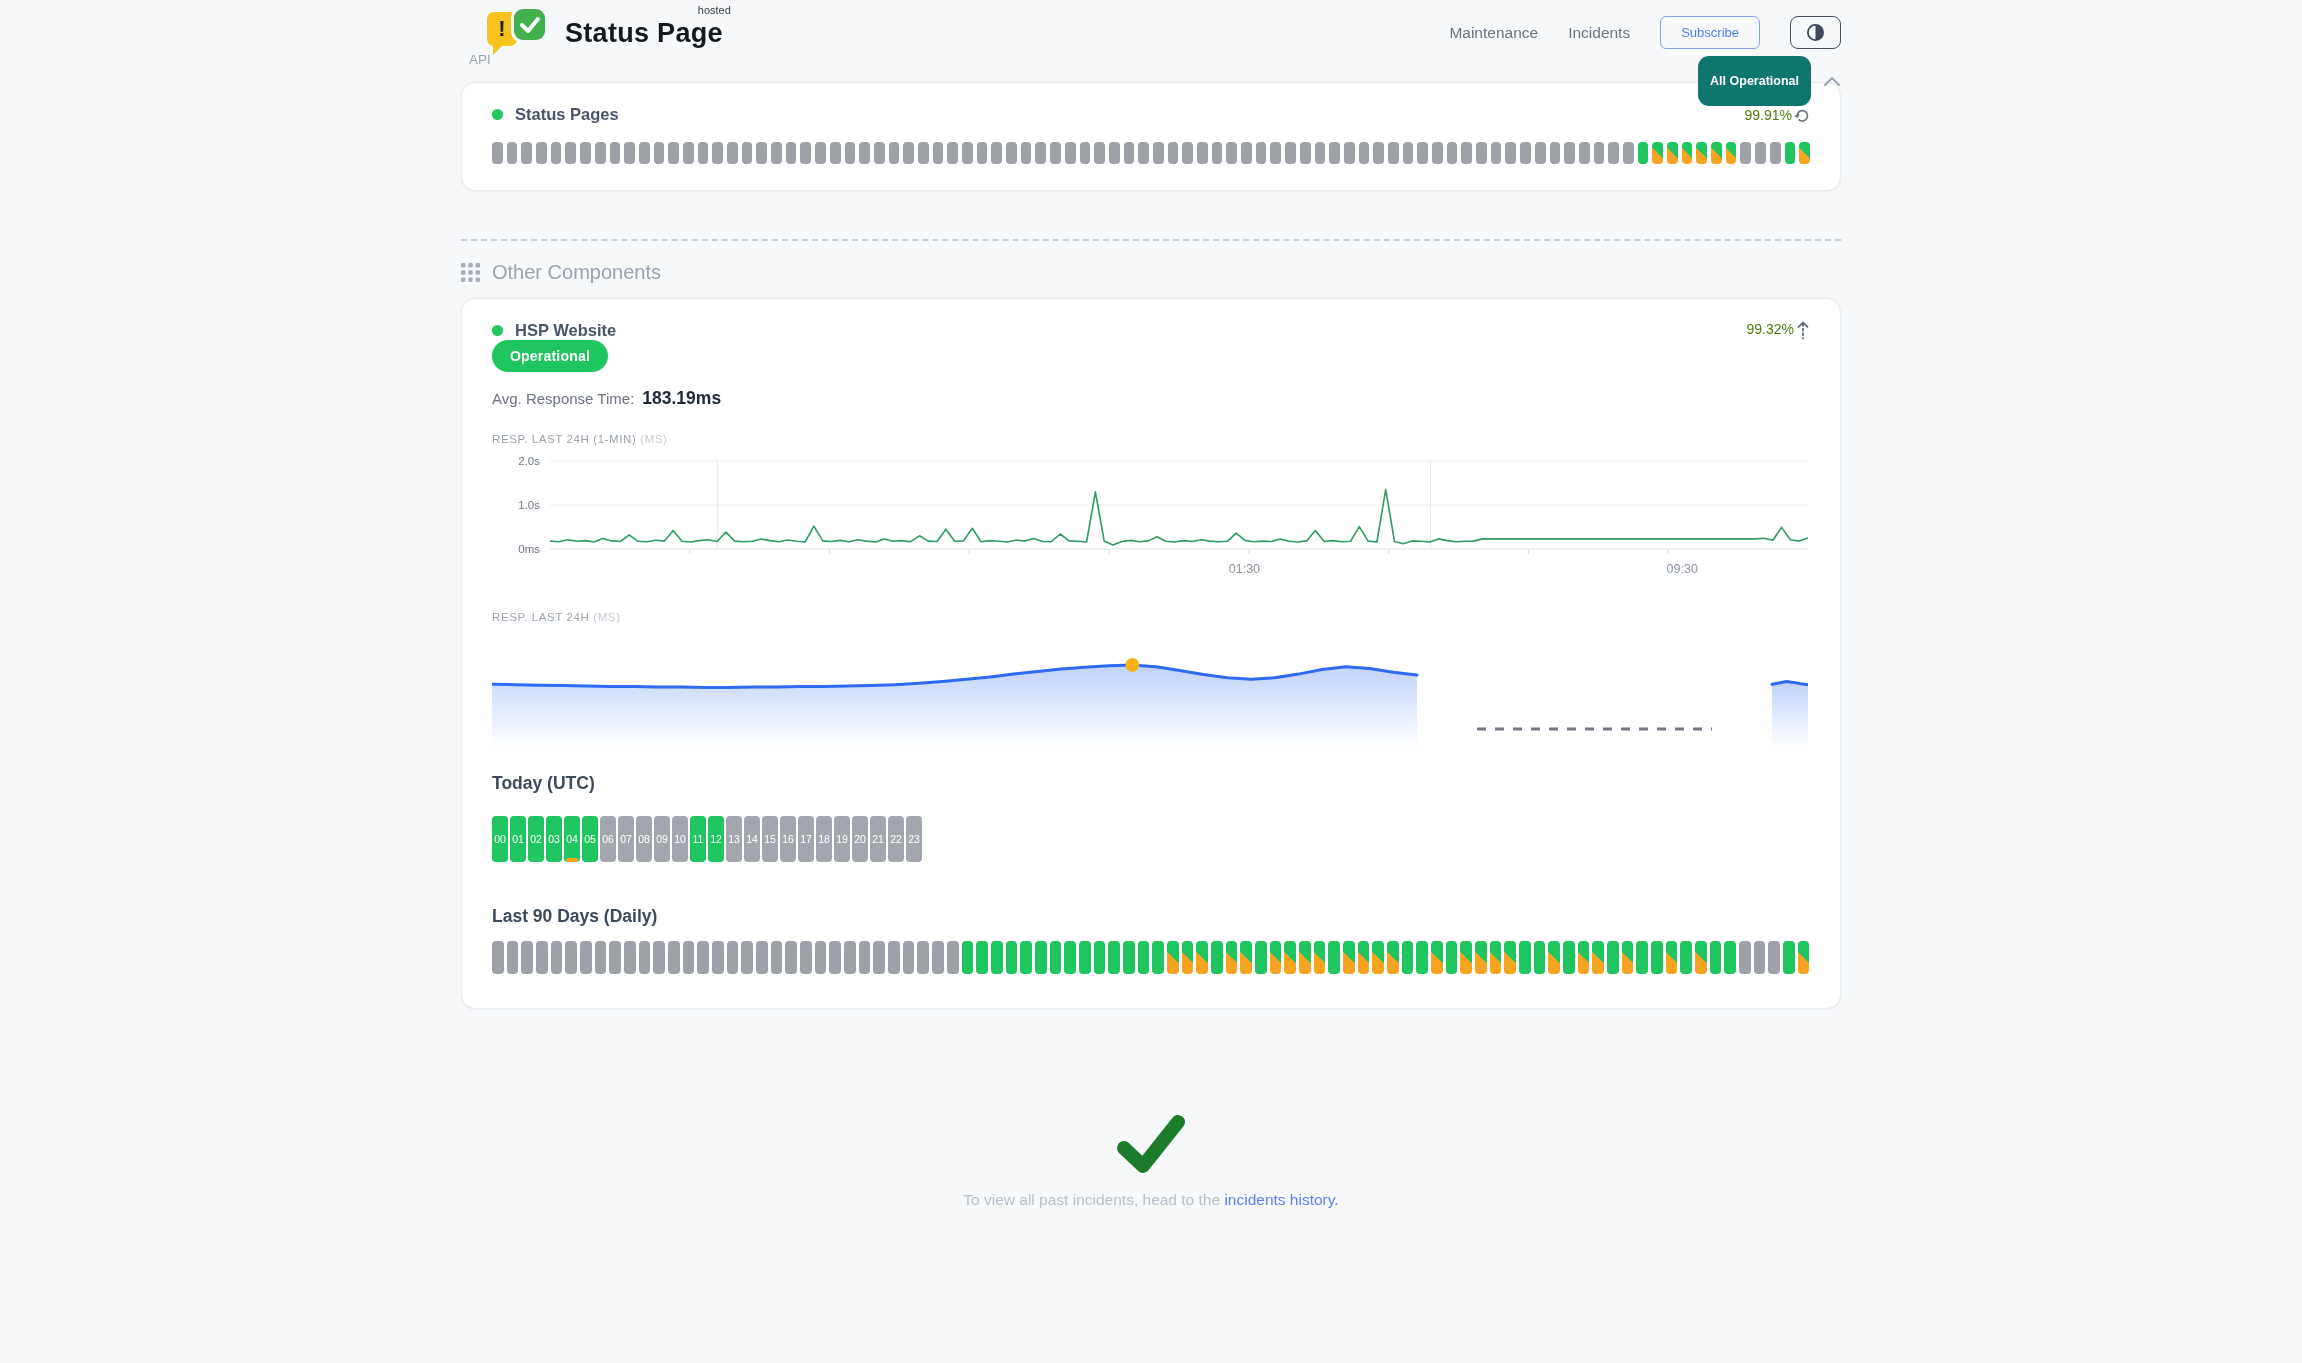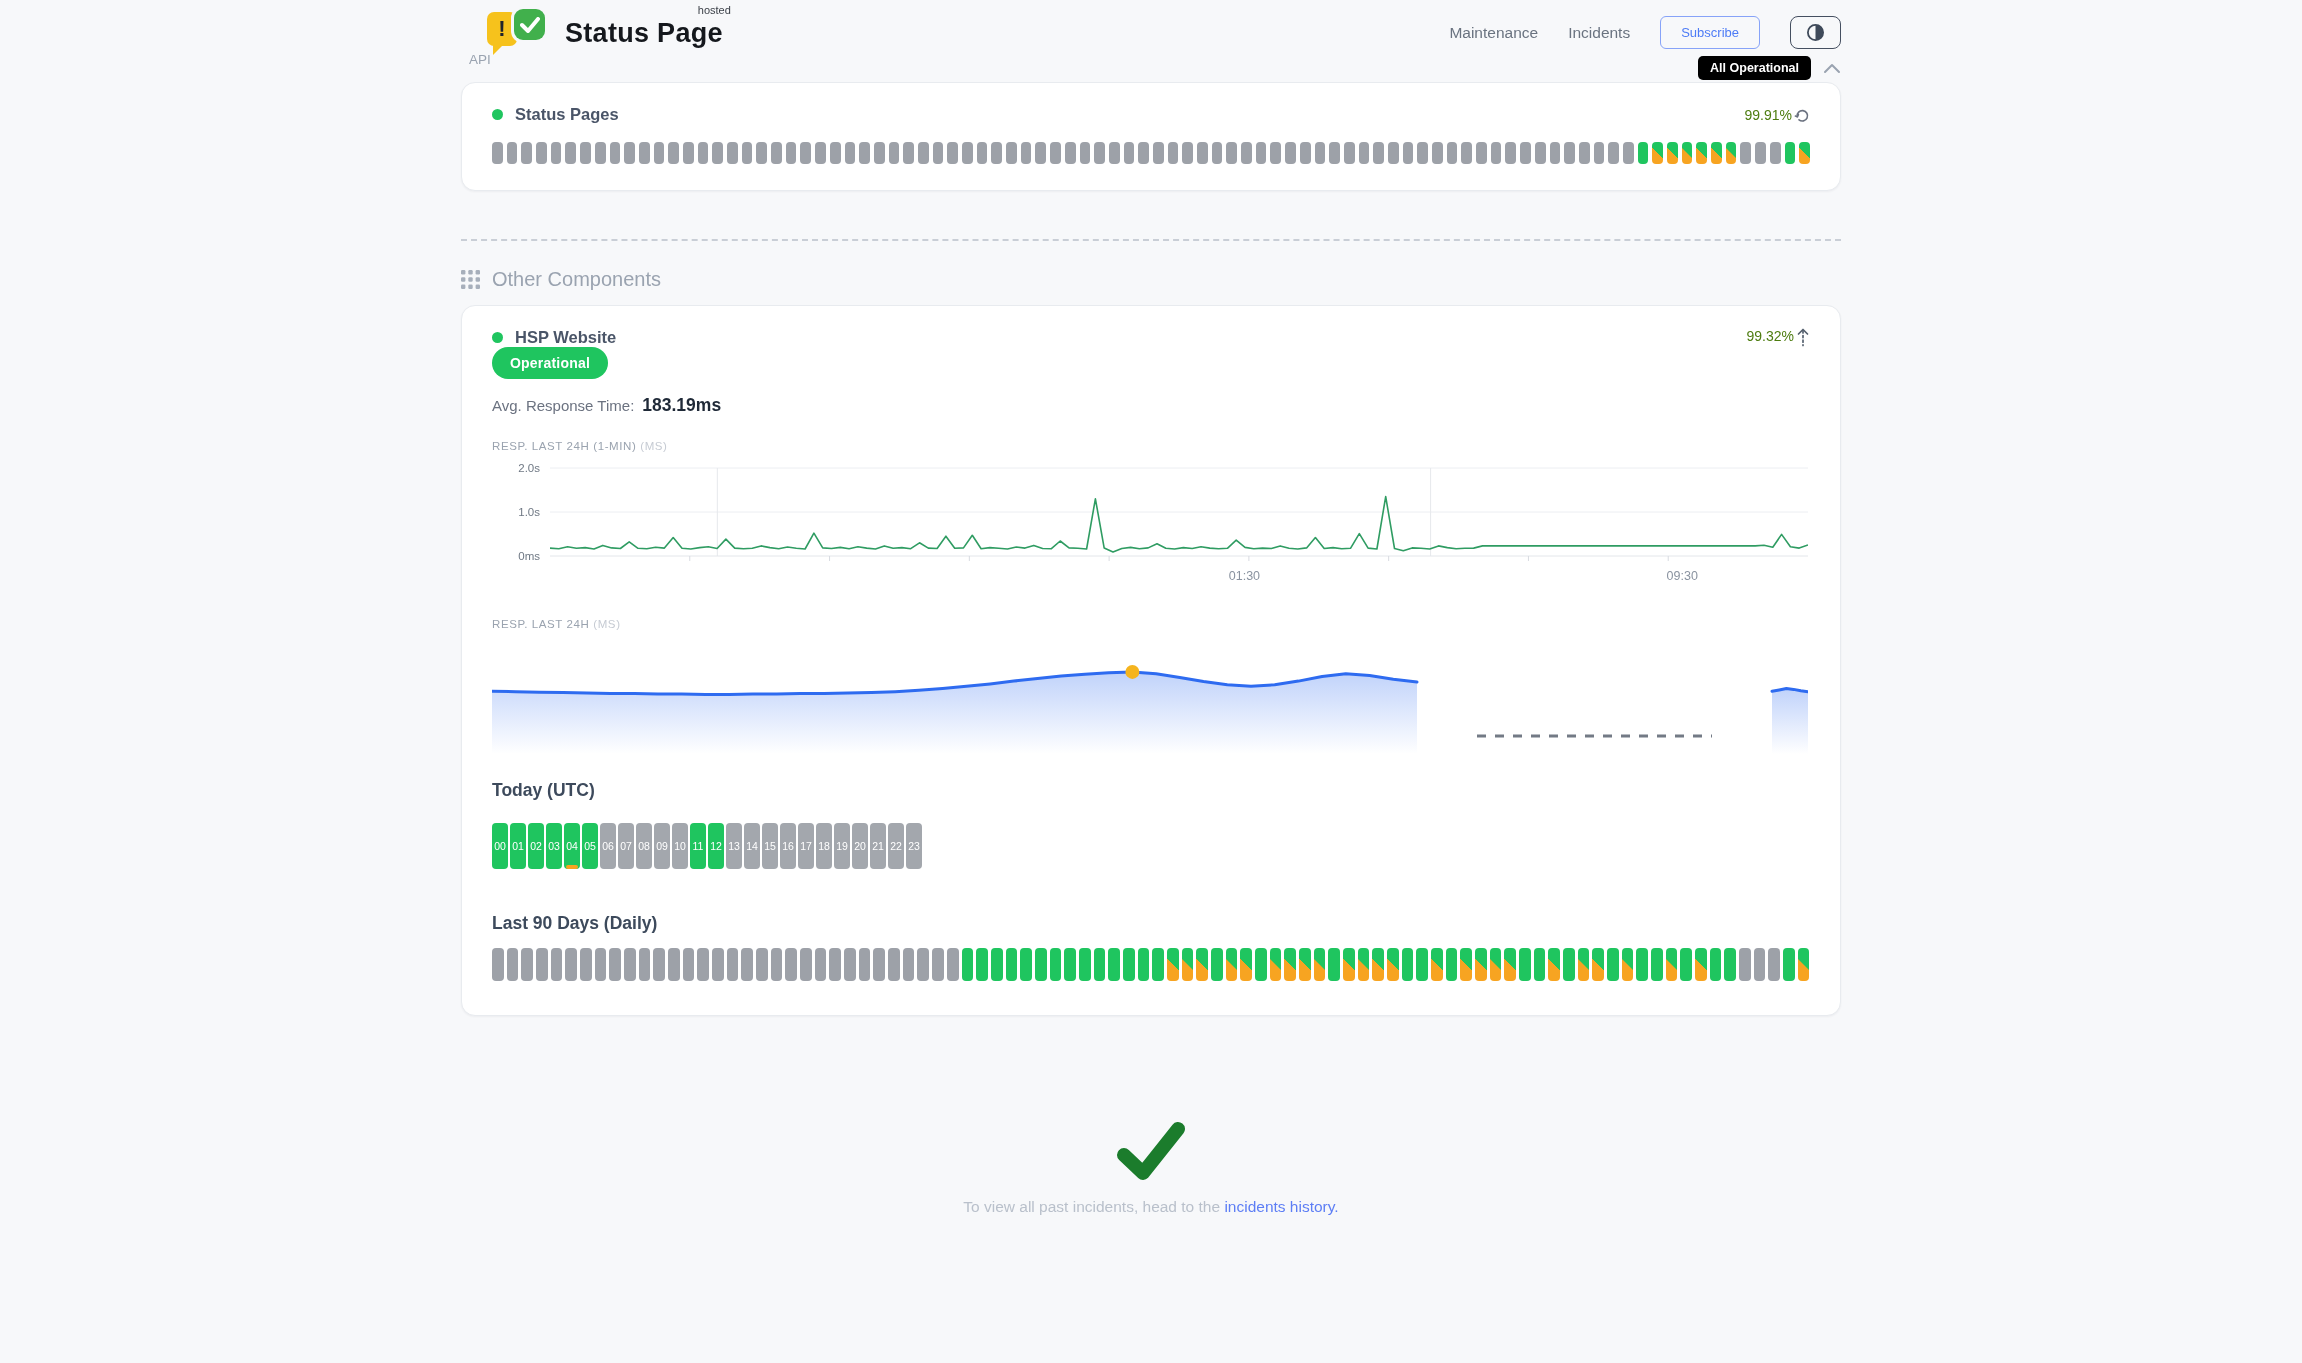--- a/index.html
+++ b/index.html
@@ -20,42 +20,42 @@
   .brand-text { position:relative; padding-top:12px; }
   .brand-name { font-size:27px; font-weight:bold; color:#15181d; letter-spacing:.3px; }
   .brand-sup { position:absolute; right:-8px; top:-2px; font-size:11px; color:#3a3f47; }
   .nav-area { position:absolute; right:0; top:16px; display:flex; align-items:center; gap:30px; }
   .nav-link { color:#6a7380; font-size:15.5px; cursor:pointer; }
   .subscribe-btn { color:#4e7cf6; font-size:13px; border:1.5px solid #87a3f8; border-radius:6px;
     padding:8px 20px; background:transparent; cursor:pointer; }
   .toggle-btn { border:1.5px solid #454f60; border-radius:8px; padding:5px 14px; background:transparent;
     cursor:pointer; display:flex; align-items:center; }
   .subrow { position:absolute; right:0; top:56px; display:flex; align-items:center; gap:12px; }
-  .op-badge { background:#000000; color:#fff; font-size:12.5px; font-weight:bold; border-radius:5px; padding:5px 12px; }
+  .op-badge { background:#0f766e; color:#fff; font-size:12.5px; font-weight:bold; border-radius:11px; padding:18px 12px; }
   .api-label { position:absolute; left:8px; top:52px; color:#9aa3b0; font-size:13.5px; }
 
   
   .card { background:#fff; border:1px solid #e8ebef; border-radius:14px; box-shadow:0 1px 2px rgba(30,40,60,.05); }
   .card1 { padding:22px 30px 26px; }
   .comp-row { display:flex; align-items:center; justify-content:space-between; }
   .comp-left { display:flex; align-items:center; gap:12px; }
   .dot { width:11px; height:11px; border-radius:50%; background:#1fc55f; }
   .comp-name { color:#4a5568; font-size:16.5px; font-weight:bold; }
   .comp-right { display:flex; align-items:flex-start; gap:2px; color:#4d7c0f; font-size:14px; }
 
   .bars { display:flex; gap:4px; margin-top:18px; }
   .bars .b { flex:1; height:22px; border-radius:4px; }
   .bars90 { display:flex; gap:3px; margin-top:14px; }
   .bars90 .b { flex:1; height:33px; border-radius:4px; }
   .s-g { background:#9da1a8; }
   .s-u { background:#1fc55f; }
   .s-d { background:linear-gradient(45deg,#f7a421 49.5%,#1fc55f 50.5%); }
 
   .divider { margin-top:48px; border-top:2px dashed #c9ced6; }
-  .section-head { margin-top:27px; display:flex; align-items:center; gap:12px; }
+  .section-head { margin-top:20px; display:flex; align-items:center; gap:12px; }
   .section-title { color:#9aa3b0; font-size:20px; }
 
   .card2 { margin-top:14px; padding:22px 30px 34px; }
   .status-pill { display:inline-block; background:#1fc55f; color:#fff; font-size:14px;
     font-weight:bold; border-radius:18px; padding:8px 18px; letter-spacing:.2px; }
   .avg-row { margin-top:16px; display:flex; align-items:baseline; gap:8px; }
   .avg-label { color:#6b7280; font-size:15px; }
   .avg-value { color:#1f2937; font-size:17.5px; font-weight:bold; }
   .chart-label { margin-top:24px; color:#9aa3af; font-size:11.5px; letter-spacing:.6px; }
   .chart-label .unit { color:#c6cbd3; }

